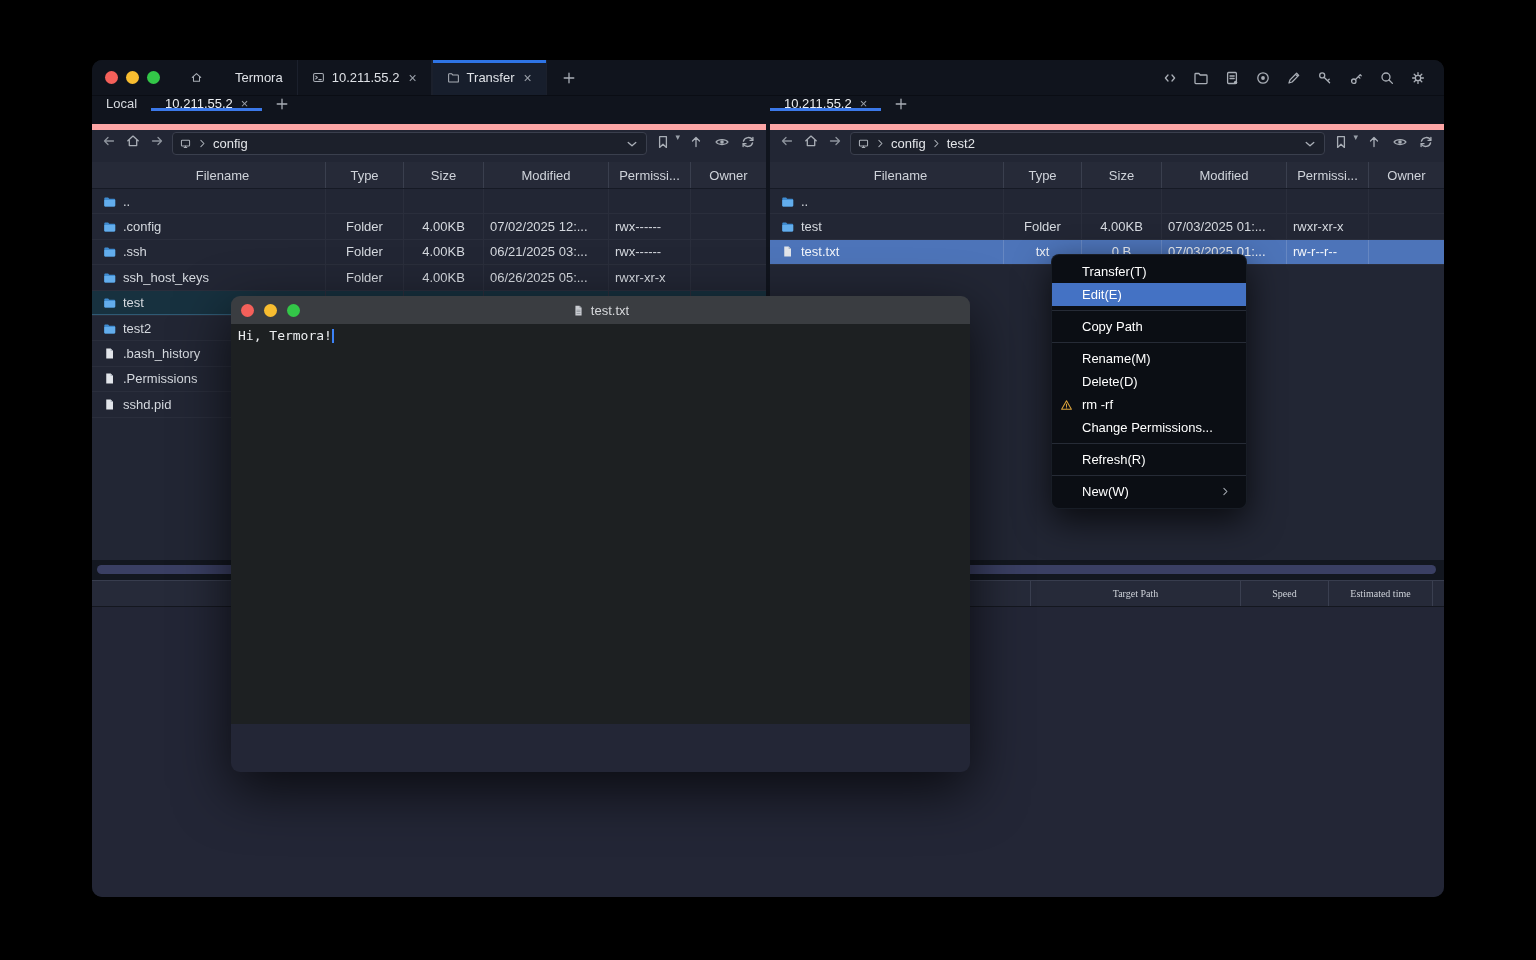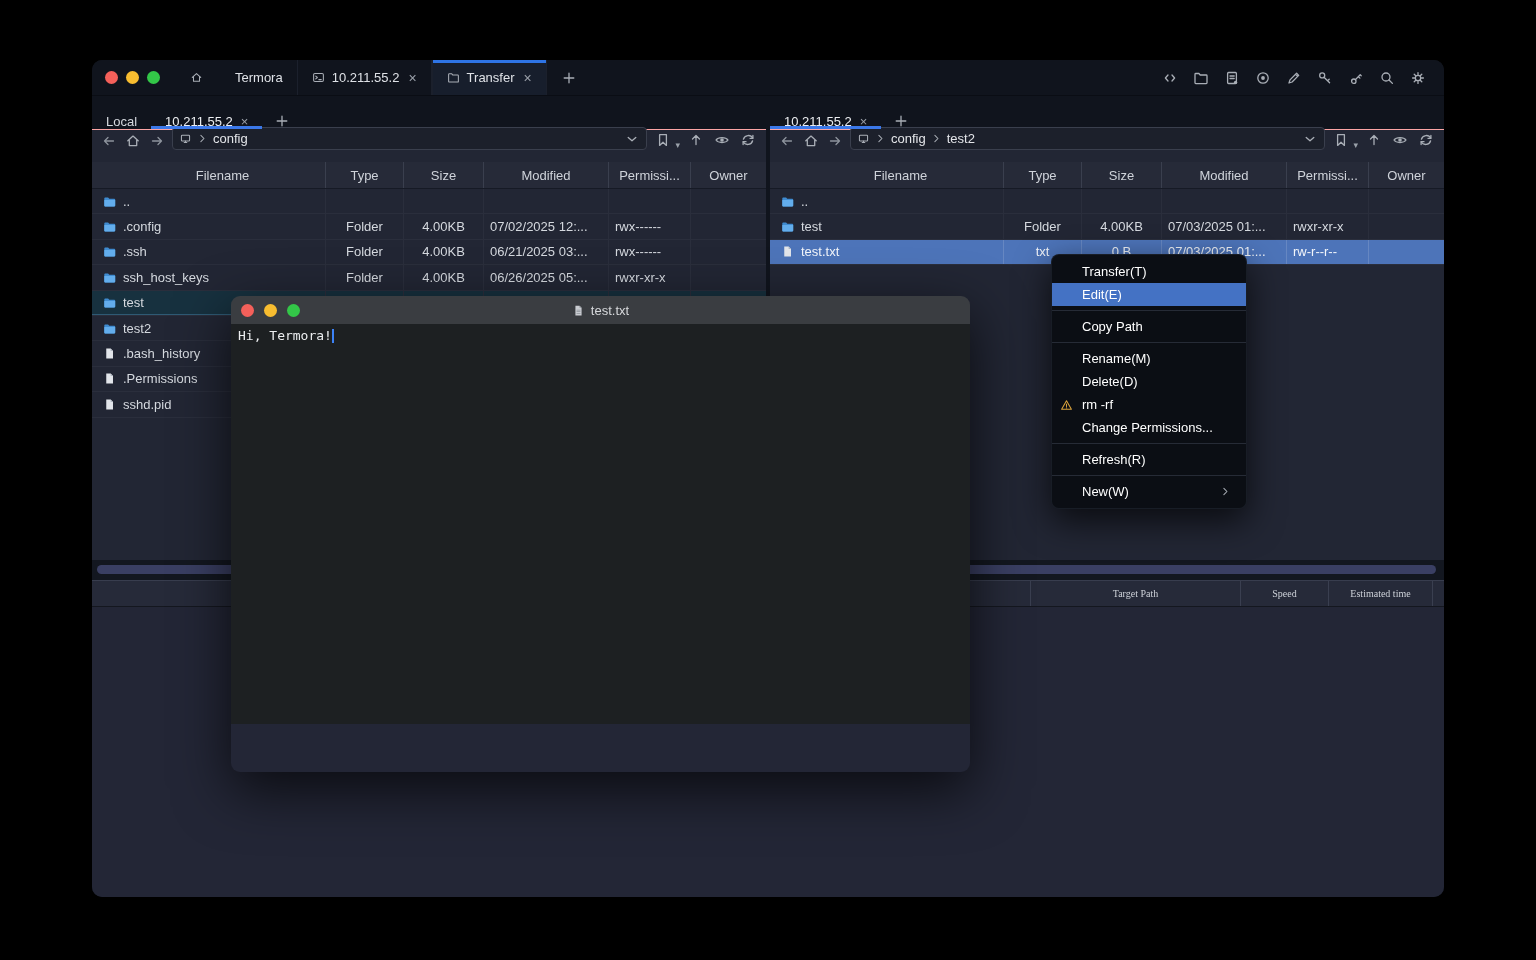--- a/index.html
+++ b/index.html
@@ -28,28 +28,28 @@
   .ic { width:16px; height:16px; stroke:#a9aeb6; fill:none; stroke-width:1.3; stroke-linecap:round; stroke-linejoin:round; }
   .ic.small { width:13px; height:13px; }
   .ic.dim { stroke:#8d939c; }
 
   
   .panel { position:absolute; top:36px; height:464px; background:#222634; }
   .panel.left { left:0; width:674px; }
   .panel.right { left:678px; width:674px; }
   .pdivider { position:absolute; top:36px; left:674px; width:4px; height:464px; background:#10141d; }
 
-  .ptabs { height:34px; background:#10141d; display:flex; align-items:flex-end; border-bottom:1px solid #fca5a5; }
+  .ptabs { height:34px; background:#10141d; display:flex; align-items:flex-start; border-bottom:6px solid #fca5a5; }
   .ptab { display:flex; align-items:center; gap:7px; padding:0 14px; font-size:13px; color:#d5d8de; position:relative; }
   .ptab.active { color:#eceef1; }
   .ptab.active::after { content:""; position:absolute; left:0; right:0; bottom:0; height:3px; background:#3b78e8; }
   .ptab .x { color:#9aa0a9; font-size:13px; margin-left:1px; }
   .ptab-add { display:flex; align-items:center; padding:0 12px; color:#aab0b8; font-size:17px; }
 
-  .ptoolbar { height:32px; display:flex; align-items:flex-end; gap:6px; padding:12px 8px; }
+  .ptoolbar { height:32px; display:flex; align-items:flex-start; gap:6px; padding:2px 8px; }
   .navbtn { display:flex; align-items:center; justify-content:center; width:18px; height:18px; color:#9ba1aa; font-size:14px; }
   .crumbbox { flex:1; height:23px; border:1px solid #3a3f4d; background:#1c202b; border-radius:4px;
               display:flex; align-items:center; gap:4px; padding:0 6px; min-width:0; }
   .crumb { font-size:13px; color:#e3e5e9; white-space:nowrap; }
   .crumb-sep { color:#8a8f98; font-size:12px; display:flex; }
   .crumb-end { margin-left:auto; display:flex; }
   .tool-ic { display:flex; align-items:center; justify-content:center; width:20px; height:20px; }
   .caret { color:#9ba1aa; font-size:9px; margin-left:-4px; }
 
   

